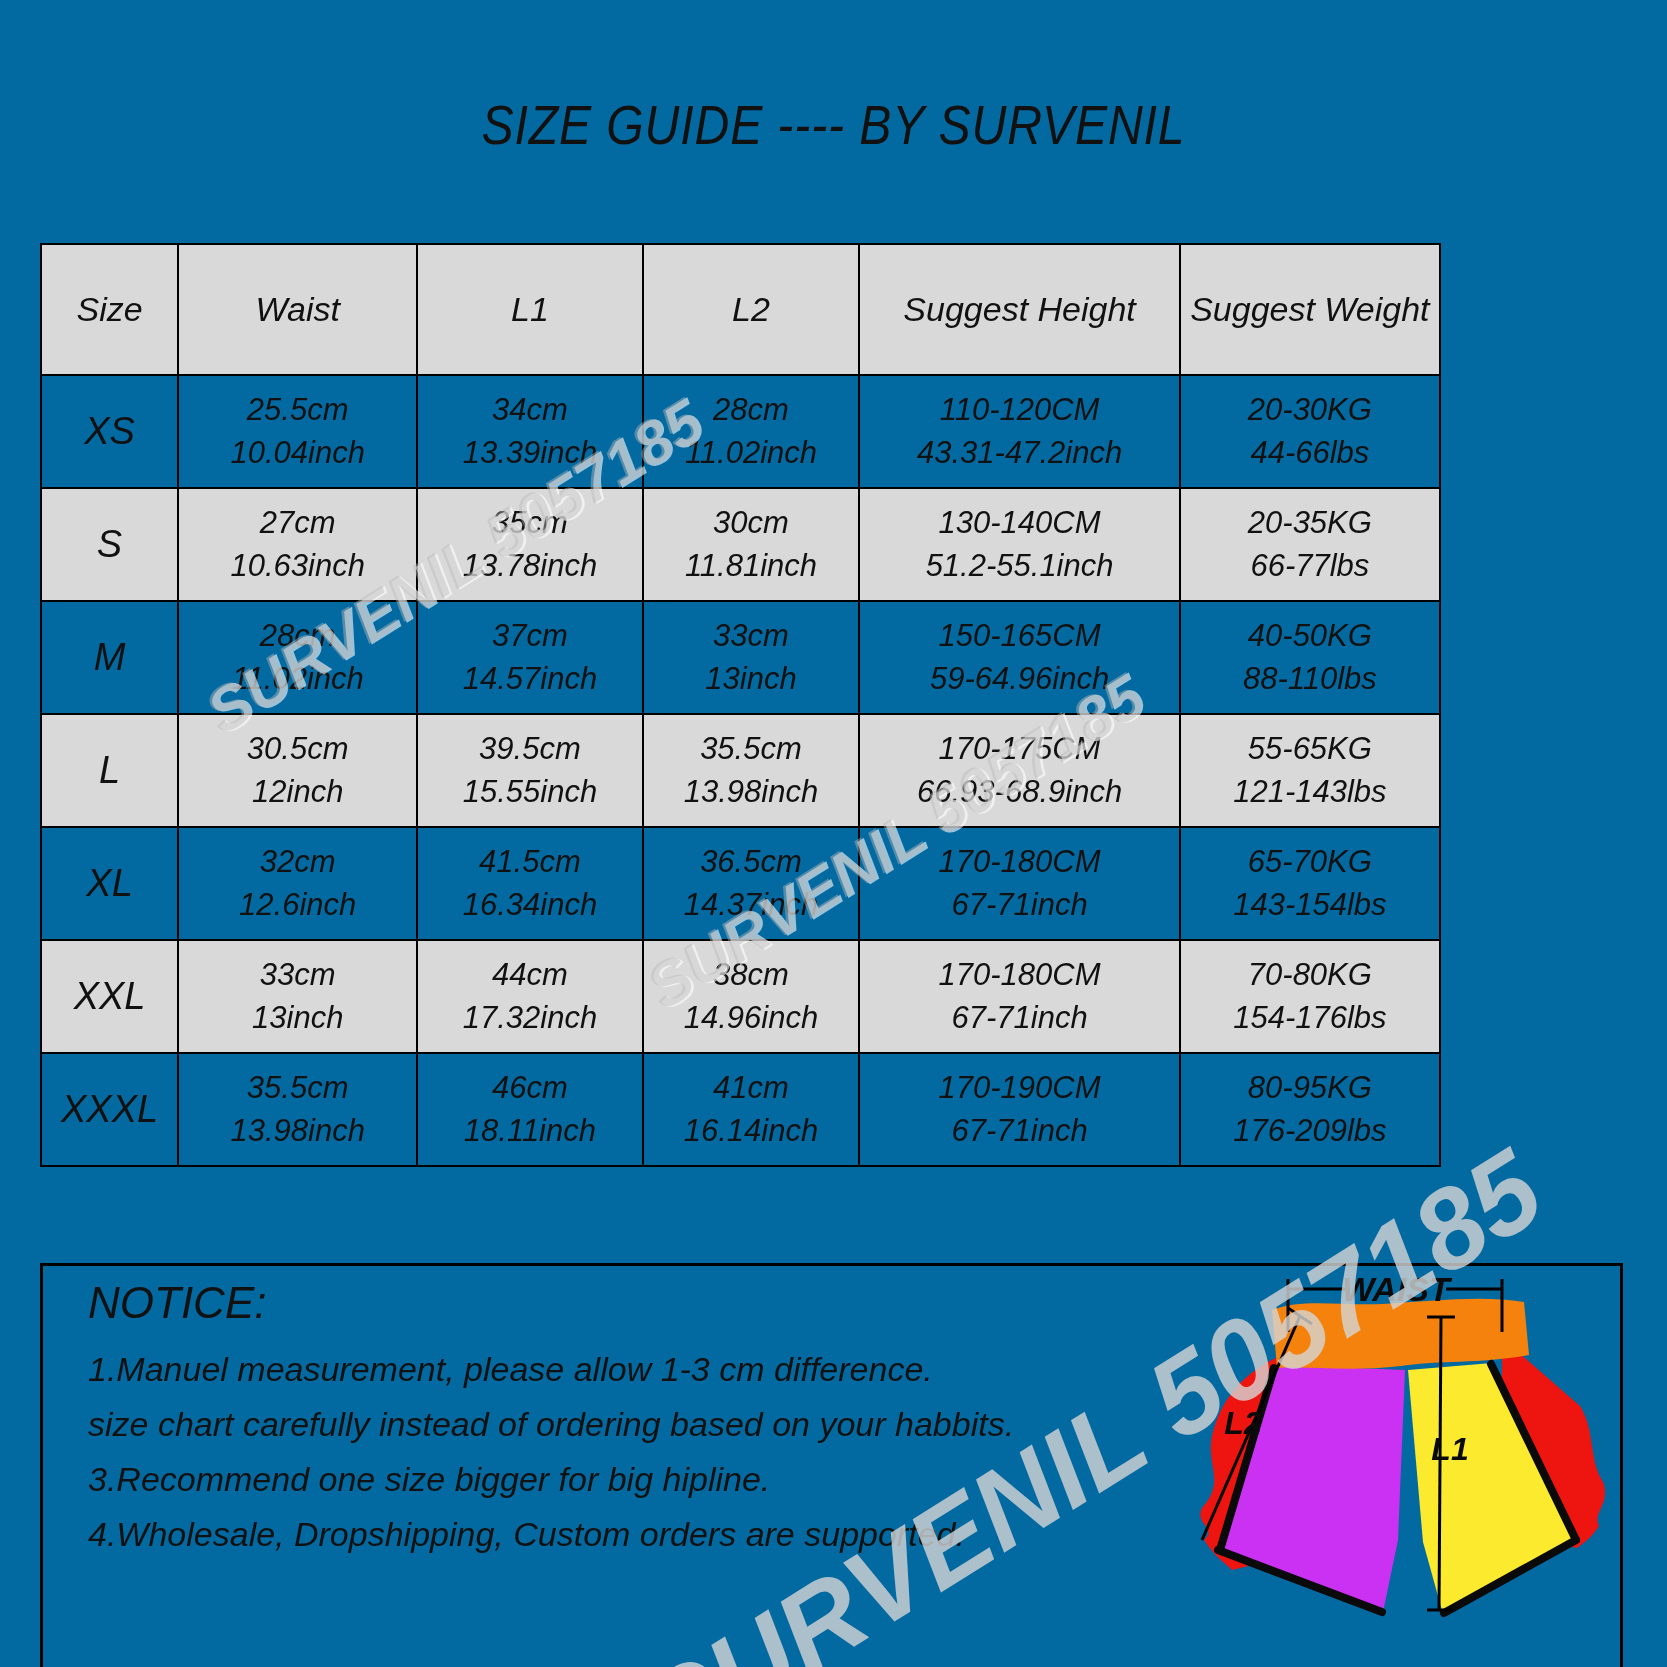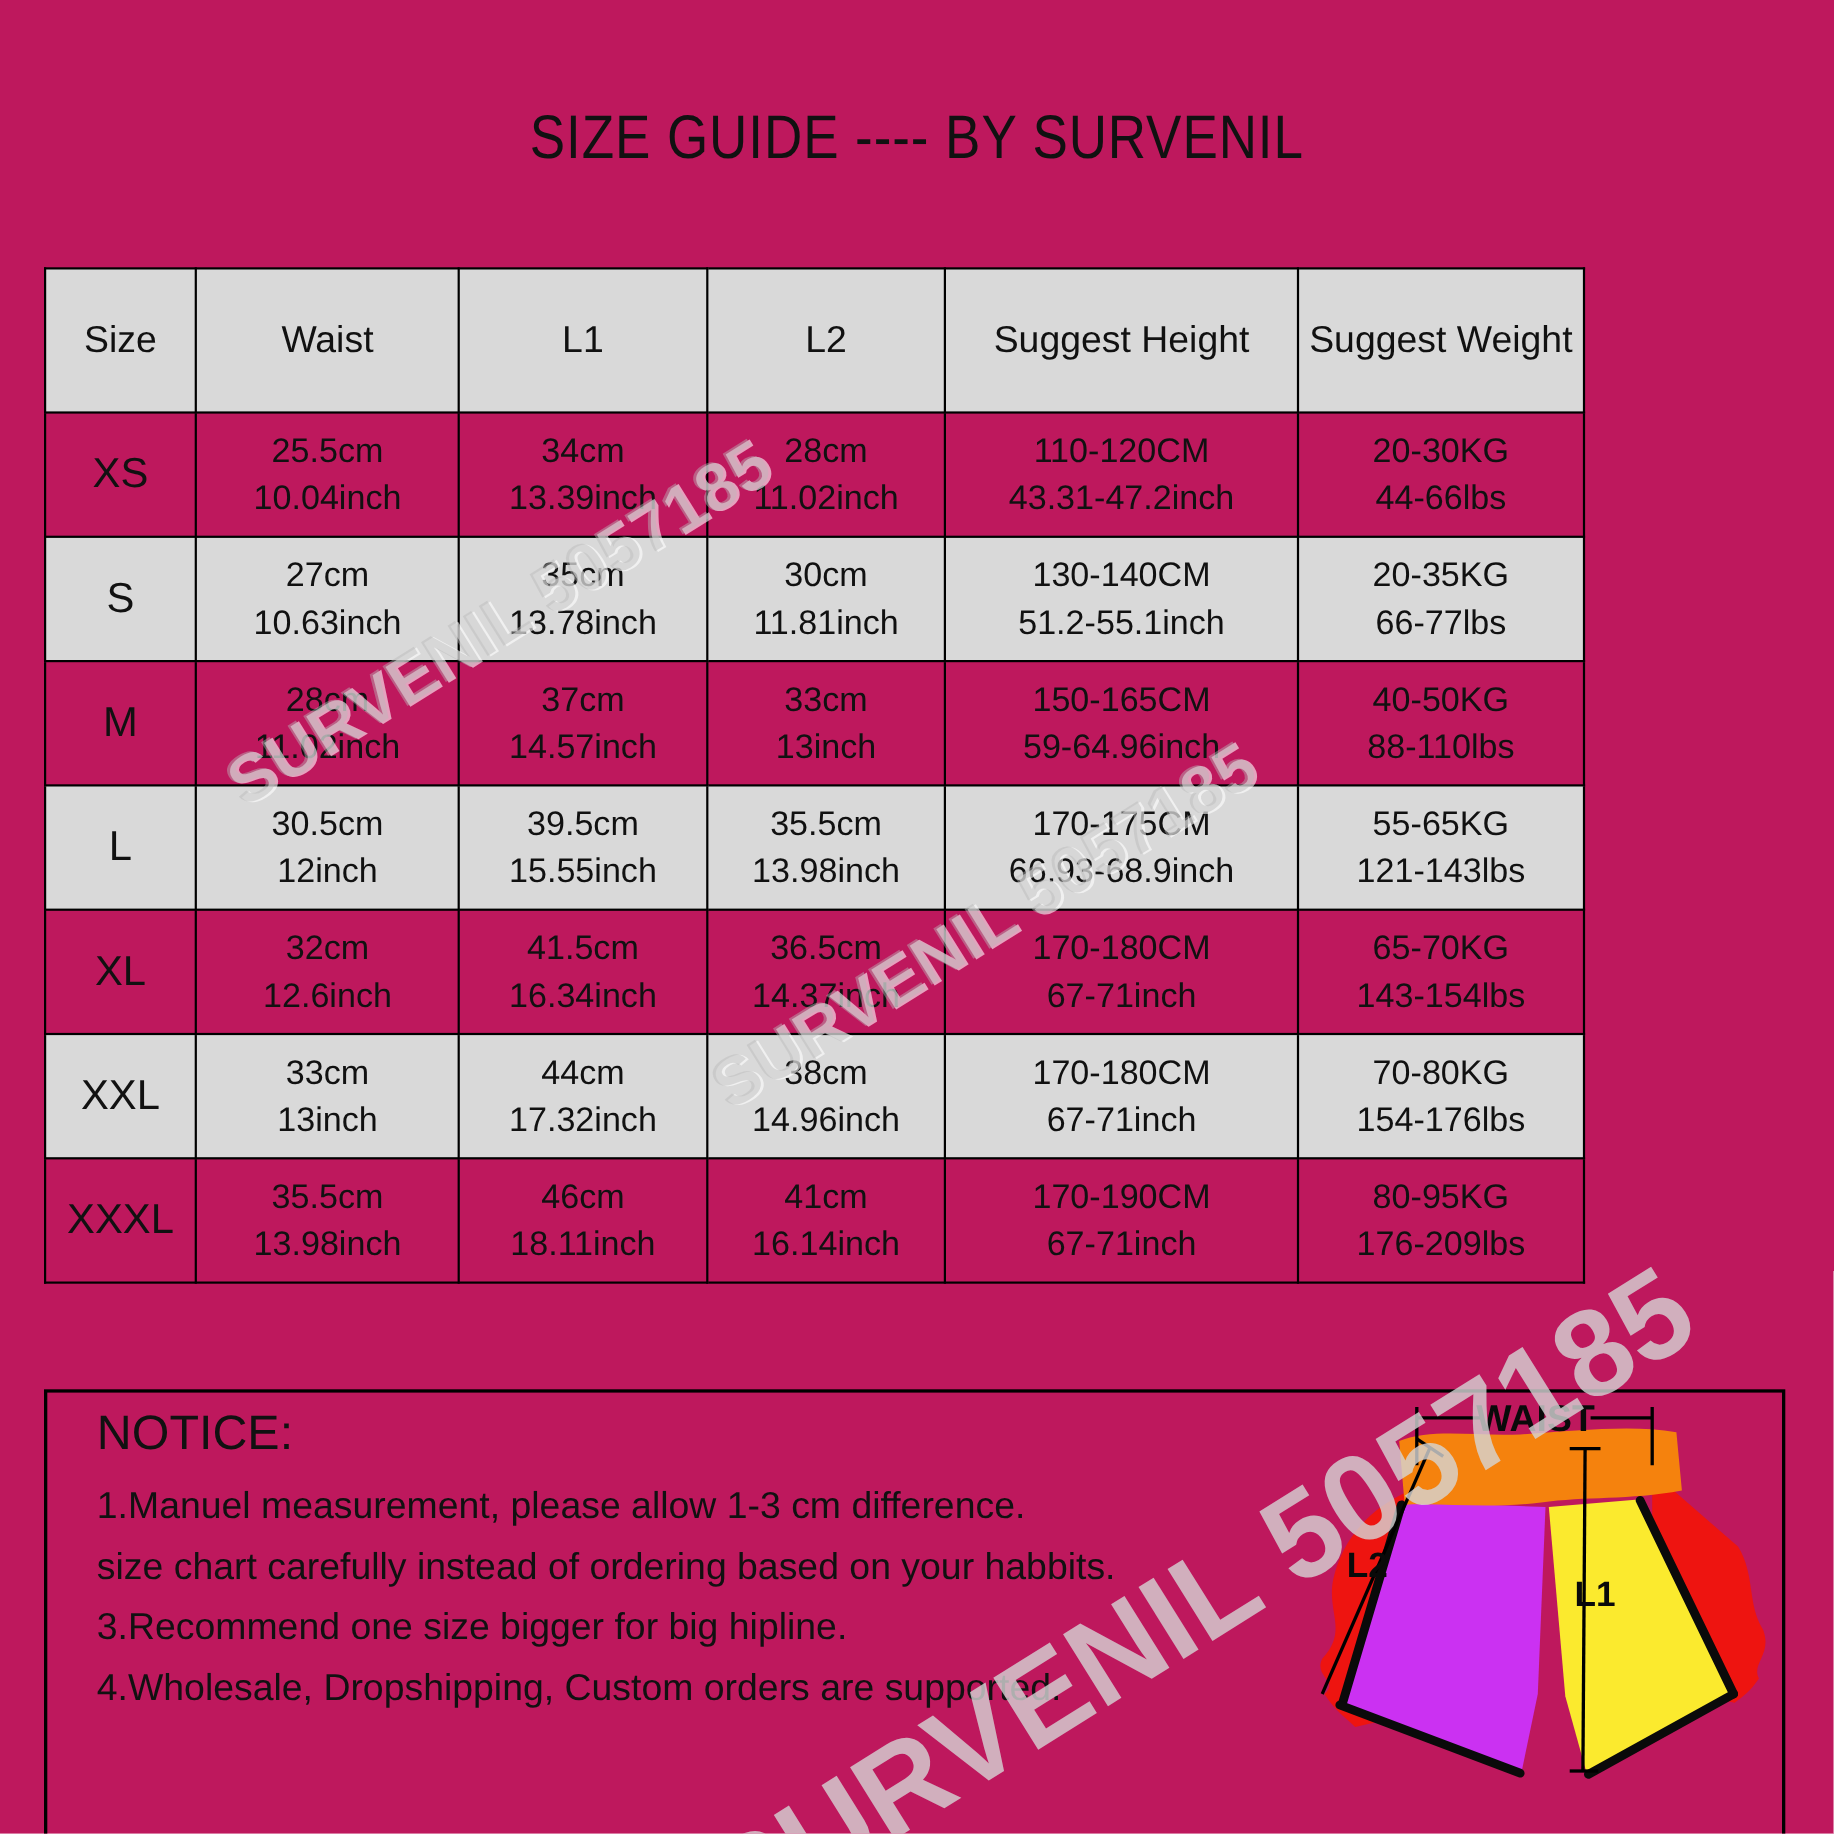--- a/index.html
+++ b/index.html
@@ -1,19 +1,19 @@
 <!DOCTYPE html>
 <html><head>
 <meta charset="utf-8">
 <style>
   html,body { margin:0; padding:0; background:#fff; }
   .page {
     position:relative; width:1667px; height:1667px;
-    background:#be185d; overflow:hidden;
-    font-family:"Liberation Sans", sans-serif; color:#111;
+    background:#0369a1; overflow:hidden;
+    font-family:"Liberation Sans", sans-serif; color:#111;font-style:italic;
   }
   .title {
     position:absolute; top:92px; left:0; width:100%;
     margin:0; text-align:center;
     font-size:56px; font-weight:400; letter-spacing:1px;
     transform:scaleX(0.86);
   }
   table.size-table {
     position:absolute; left:40px; top:243px; width:1401px;
     border-collapse:collapse; table-layout:fixed;

